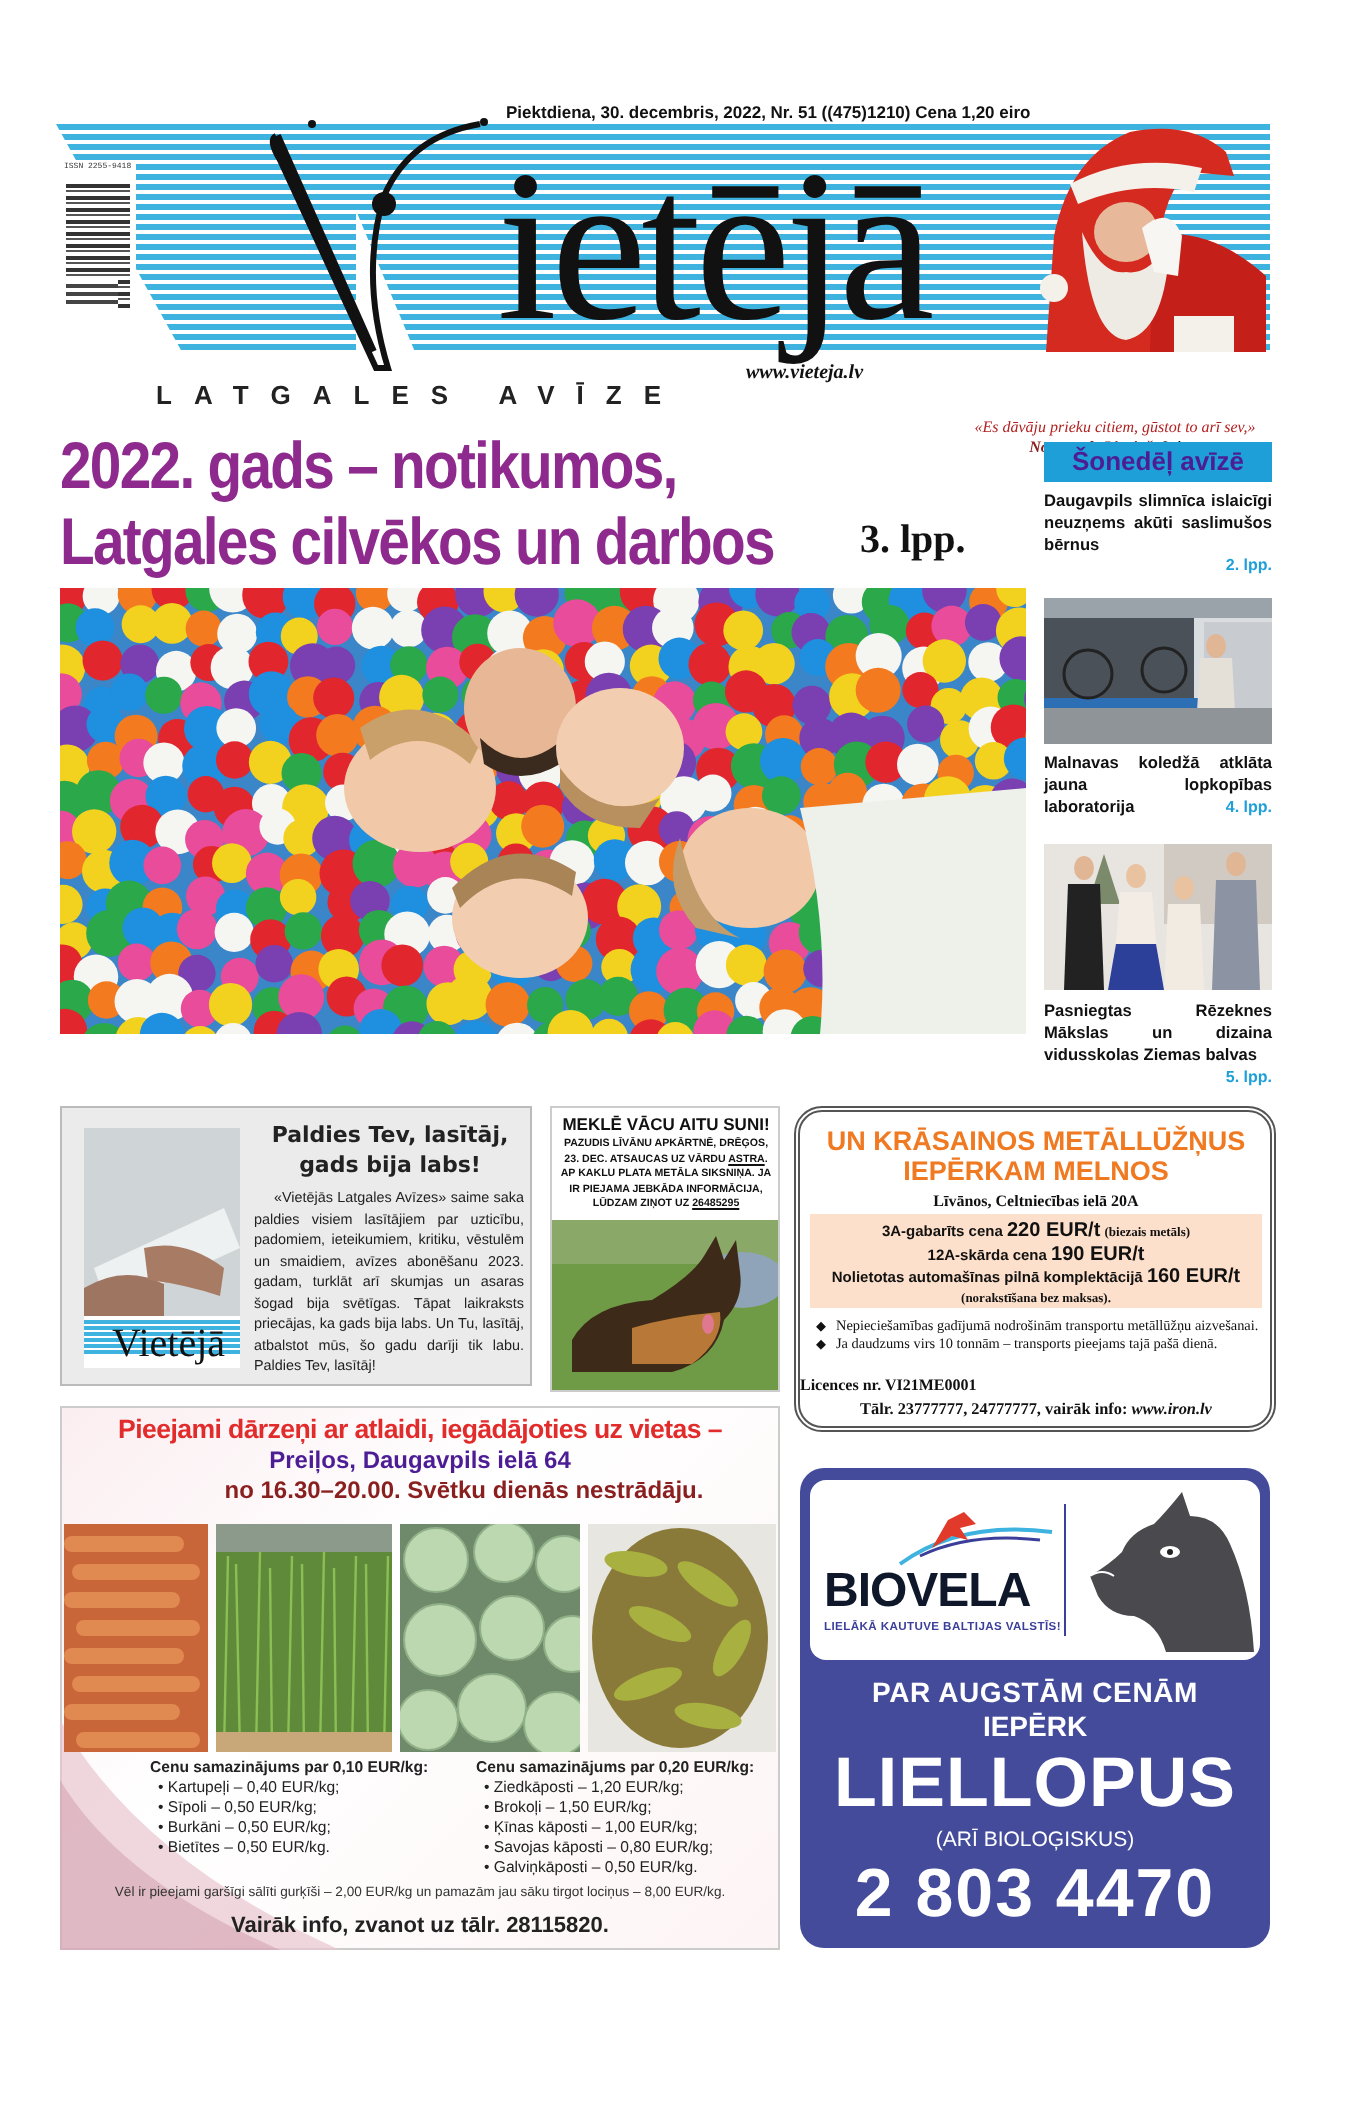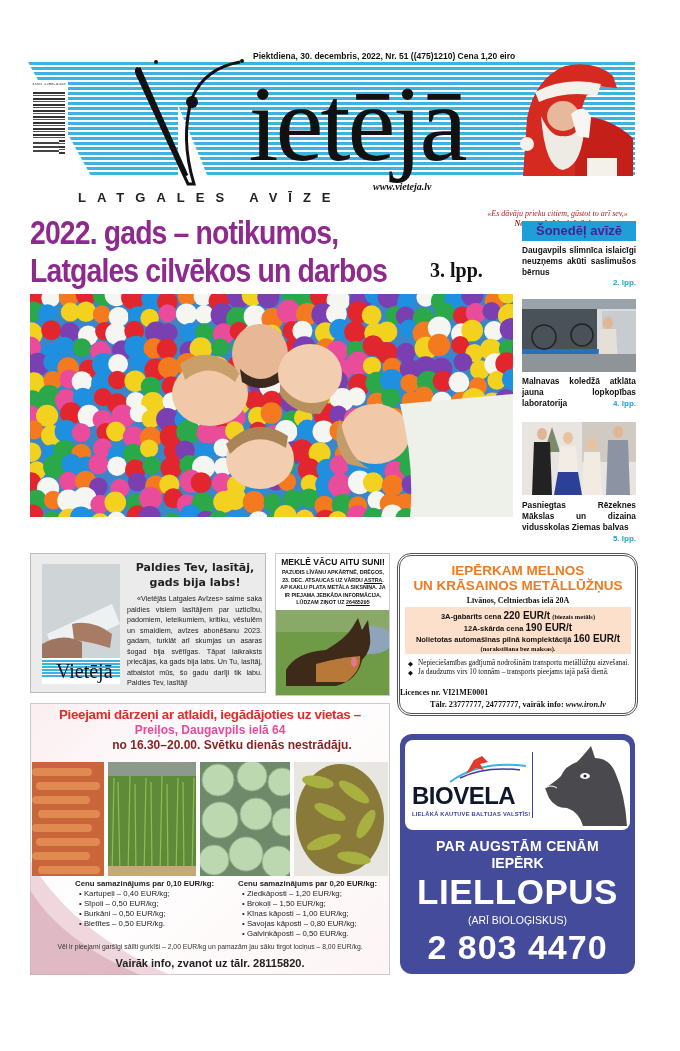--- a/index.html
+++ b/index.html
@@ -70,21 +70,21 @@
   #metal-bullets li::before { content: "◆"; position: absolute; left: 0; font-size: 6.5px; }
   #metal-license { left: 400px; top: 688px; width: 236px; text-align: left; font-family: "Liberation Serif", serif; font-weight: bold; font-size: 8px; }
   #metal-contact { left: 400px; top: 700px; width: 236px; text-align: center; font-family: "Liberation Serif", serif; font-weight: bold; font-size: 8.2px; }
   #metal-contact i { font-style: italic; }
 
   
   #veg-box { left: 30px; top: 703px; width: 360px; height: 272px; border: 1px solid #ccc;
     background: linear-gradient(135deg, #fbeef1 0%, #fff 40%, #fdf4f5 100%); overflow: hidden; }
   #veg-swoosh { left: 30px; top: 840px; width: 140px; height: 135px; }
   #veg-title { left: 30px; top: 707px; width: 360px; text-align: center; font-weight: bold; font-size: 13.3px; color: #e22b2b; letter-spacing: -0.3px; }
-  #veg-sub1 { left: 30px; top: 723px; width: 360px; text-align: center; font-weight: bold; font-size: 12px; color: #ec4899; }
+  #veg-sub1 { left: 30px; top: 723px; width: 360px; text-align: center; font-weight: bold; font-size: 12px; color: #4c1d95; }
   #veg-sub2 { left: 30px; top: 738px; width: 404px; text-align: center; font-weight: bold; font-size: 12px; color: #8a1f1f; }
   .veg-photo { position: absolute; top: 762px; height: 114px; overflow: hidden; }
   .veg-col { position: absolute; top: 879px; font-size: 7.8px; line-height: 10px; color: #222; }
   .veg-col .h { font-weight: bold; }
   .veg-col ul { list-style: none; padding-left: 4px; }
   .veg-col li::before { content: "• "; }
   #veg-pickles { left: 30px; top: 943px; width: 360px; text-align: center; font-size: 6.8px; color: #333; }
   #veg-contact { left: 30px; top: 957px; width: 360px; text-align: center; font-weight: bold; font-size: 11px; color: #222; }
 
   
@@ -682,22 +682,22 @@
   <rect width="113" height="85" fill="#6f9a46"></rect>
   <rect width="113" height="22" fill="#8aa968"></rect>
   <ellipse cx="95" cy="30" rx="22" ry="14" fill="#8fa4b8"></ellipse>
   <path d="M10 60 Q20 42 50 40 Q70 28 76 18 L82 8 L86 20 L92 10 L94 26 Q96 40 86 50 Q82 70 60 76 L10 76 Z" fill="#3d2a18"></path>
   <path d="M40 54 Q60 48 84 46 Q86 60 70 72 L40 72 Z" fill="#b87838"></path>
   <ellipse cx="78" cy="52" rx="3" ry="5" fill="#e07890"></ellipse>
 </svg>
 
 <div class="abs" id="metal-box"></div>
 <div class="abs" id="metal-title">
+  <div>UN KRĀSAINOS METĀLLŪŽŅUS</div>
   <div>IEPĒRKAM MELNOS</div>
-  <div>UN KRĀSAINOS METĀLLŪŽŅUS</div>
 </div>
 <div class="abs" id="metal-addr">Līvānos, Celtniecības ielā 20A</div>
 <div class="abs" id="metal-prices"></div>
 <div class="price-line" style="top:610px">
   <span>3A-gabarīts cena</span>
   <span class="big">220 EUR/t</span>
   <span class="note">(biezais metāls)</span>
 </div>
 <div class="price-line" style="top:622px">
   <span>12A-skārda cena</span>

